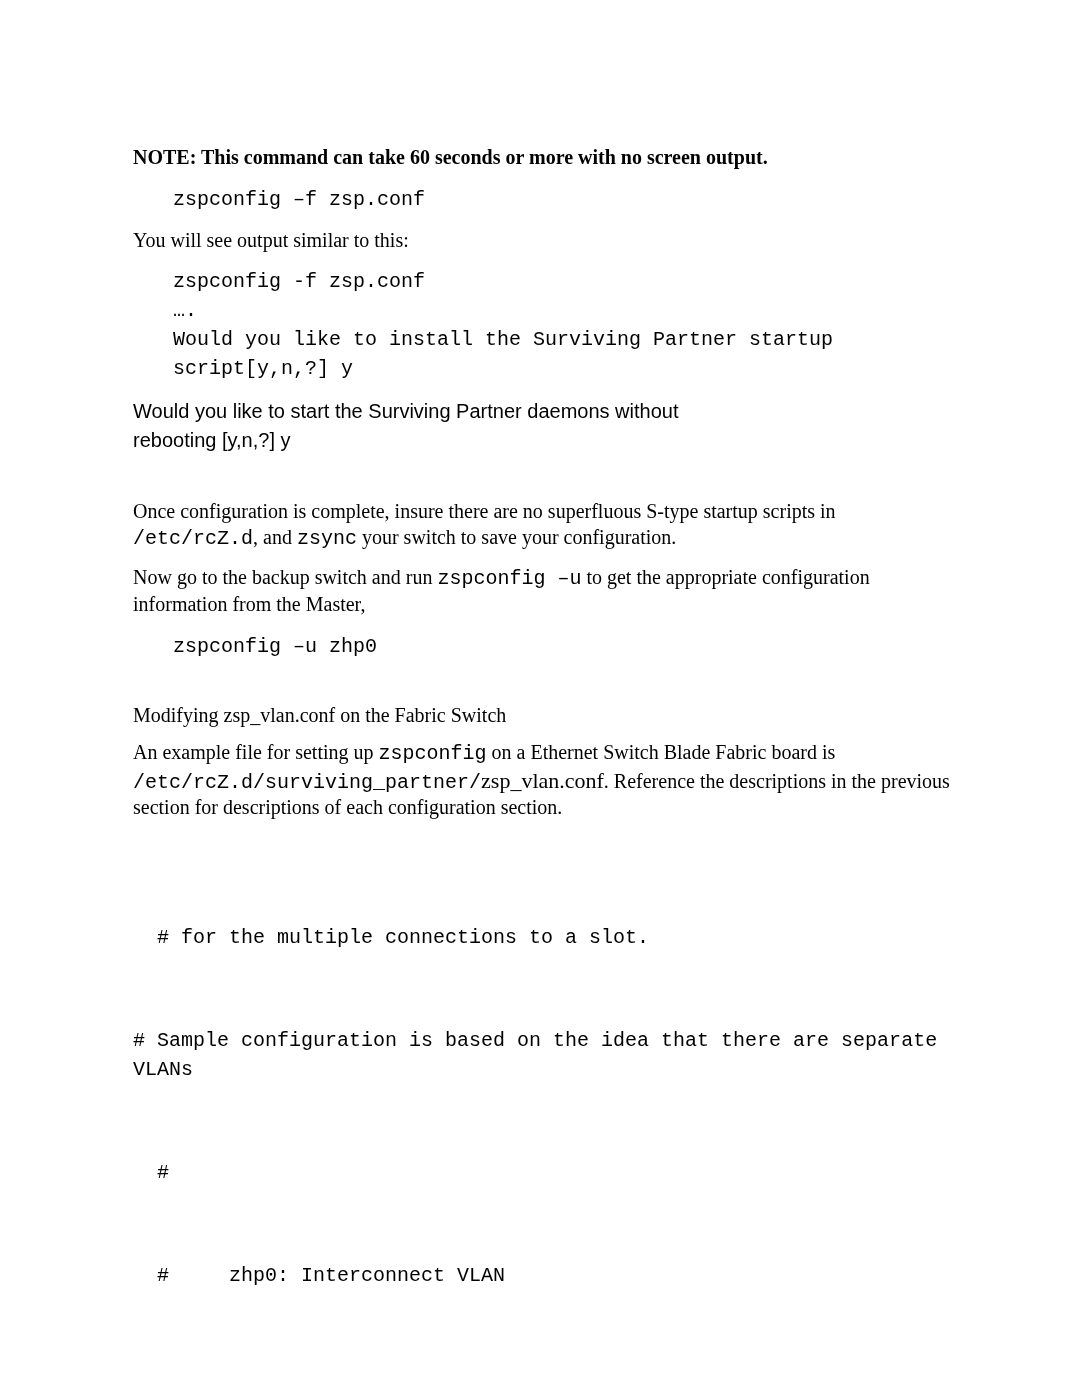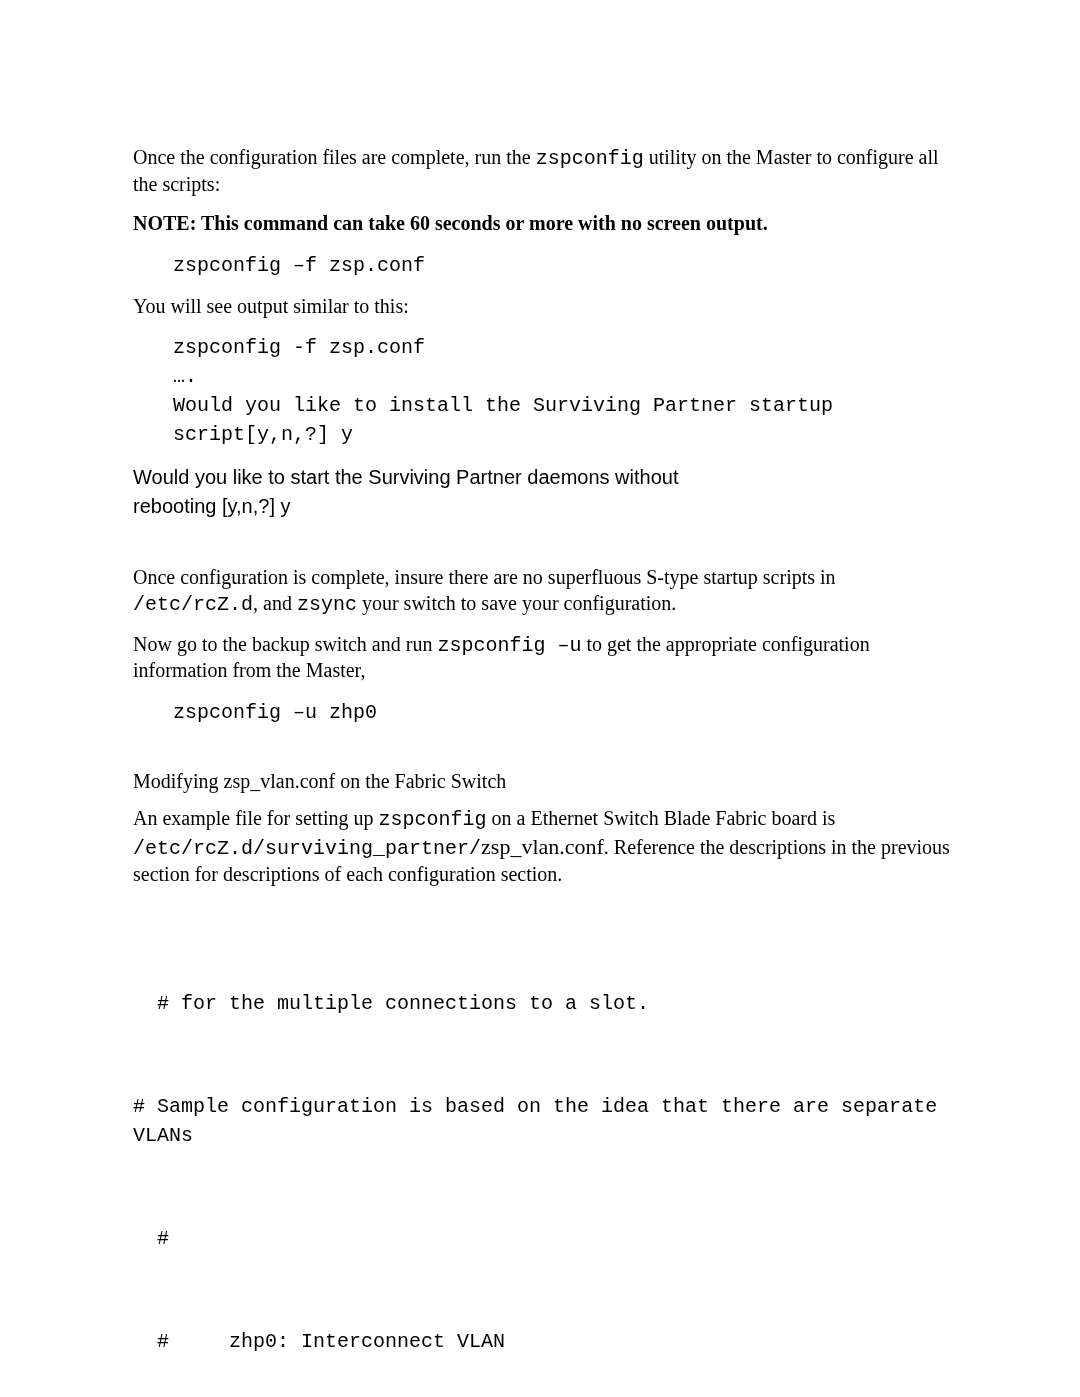--- a/index.html
+++ b/index.html
@@ -69,23 +69,20 @@
   .subhead {
     font-weight: normal;
     margin: 10px 0 12px 0;
   }
 </style>
 </head>
 <body>
 
 <div class="page">
 
-  <p class="para">
-    <span>Once the configuration files are complete, run the </span><span class="mono">zspconfig</span><span> utility on the Master to configure all the scripts:</span>
-  </p>
 
   <p class="para bold">NOTE: This command can take 60 seconds or more with no screen output.</p>
 
   <div class="codeblock">zspconfig –f zsp.conf</div>
 
   <p class="para">You will see output similar to this:</p>
 
   <div class="codeblock">zspconfig -f zsp.conf
 ….
 Would you like to install the Surviving Partner startup

